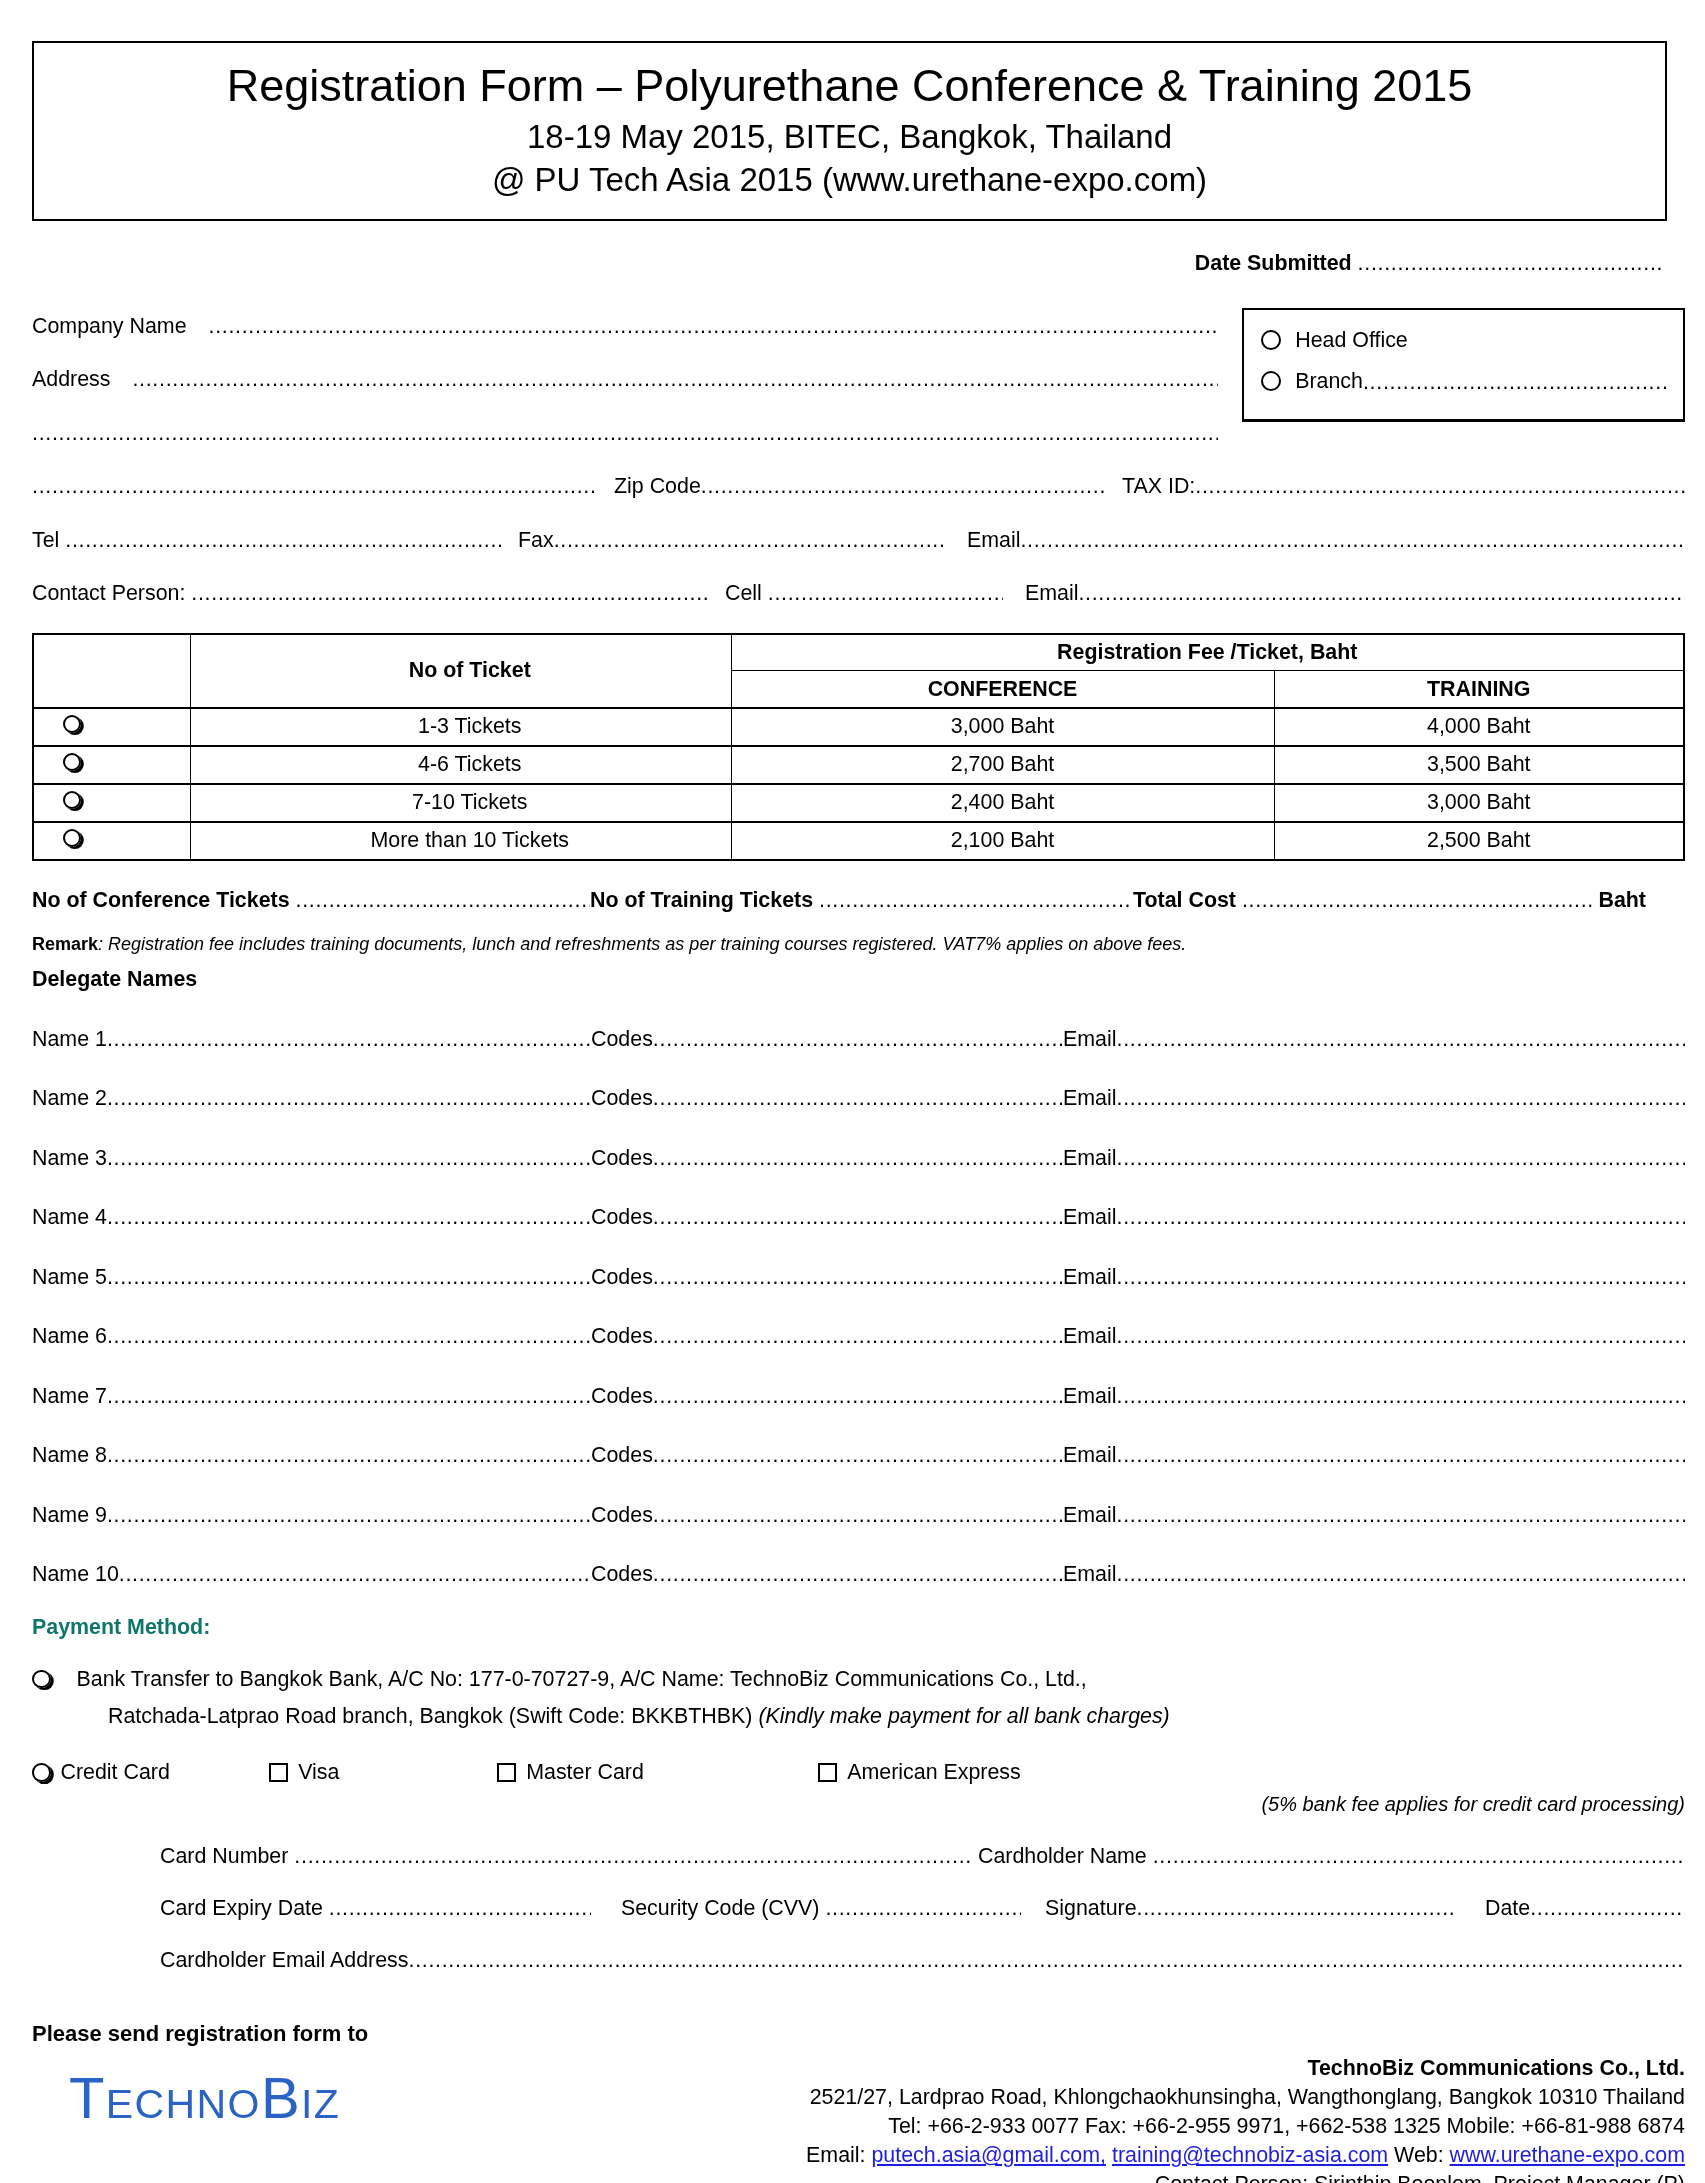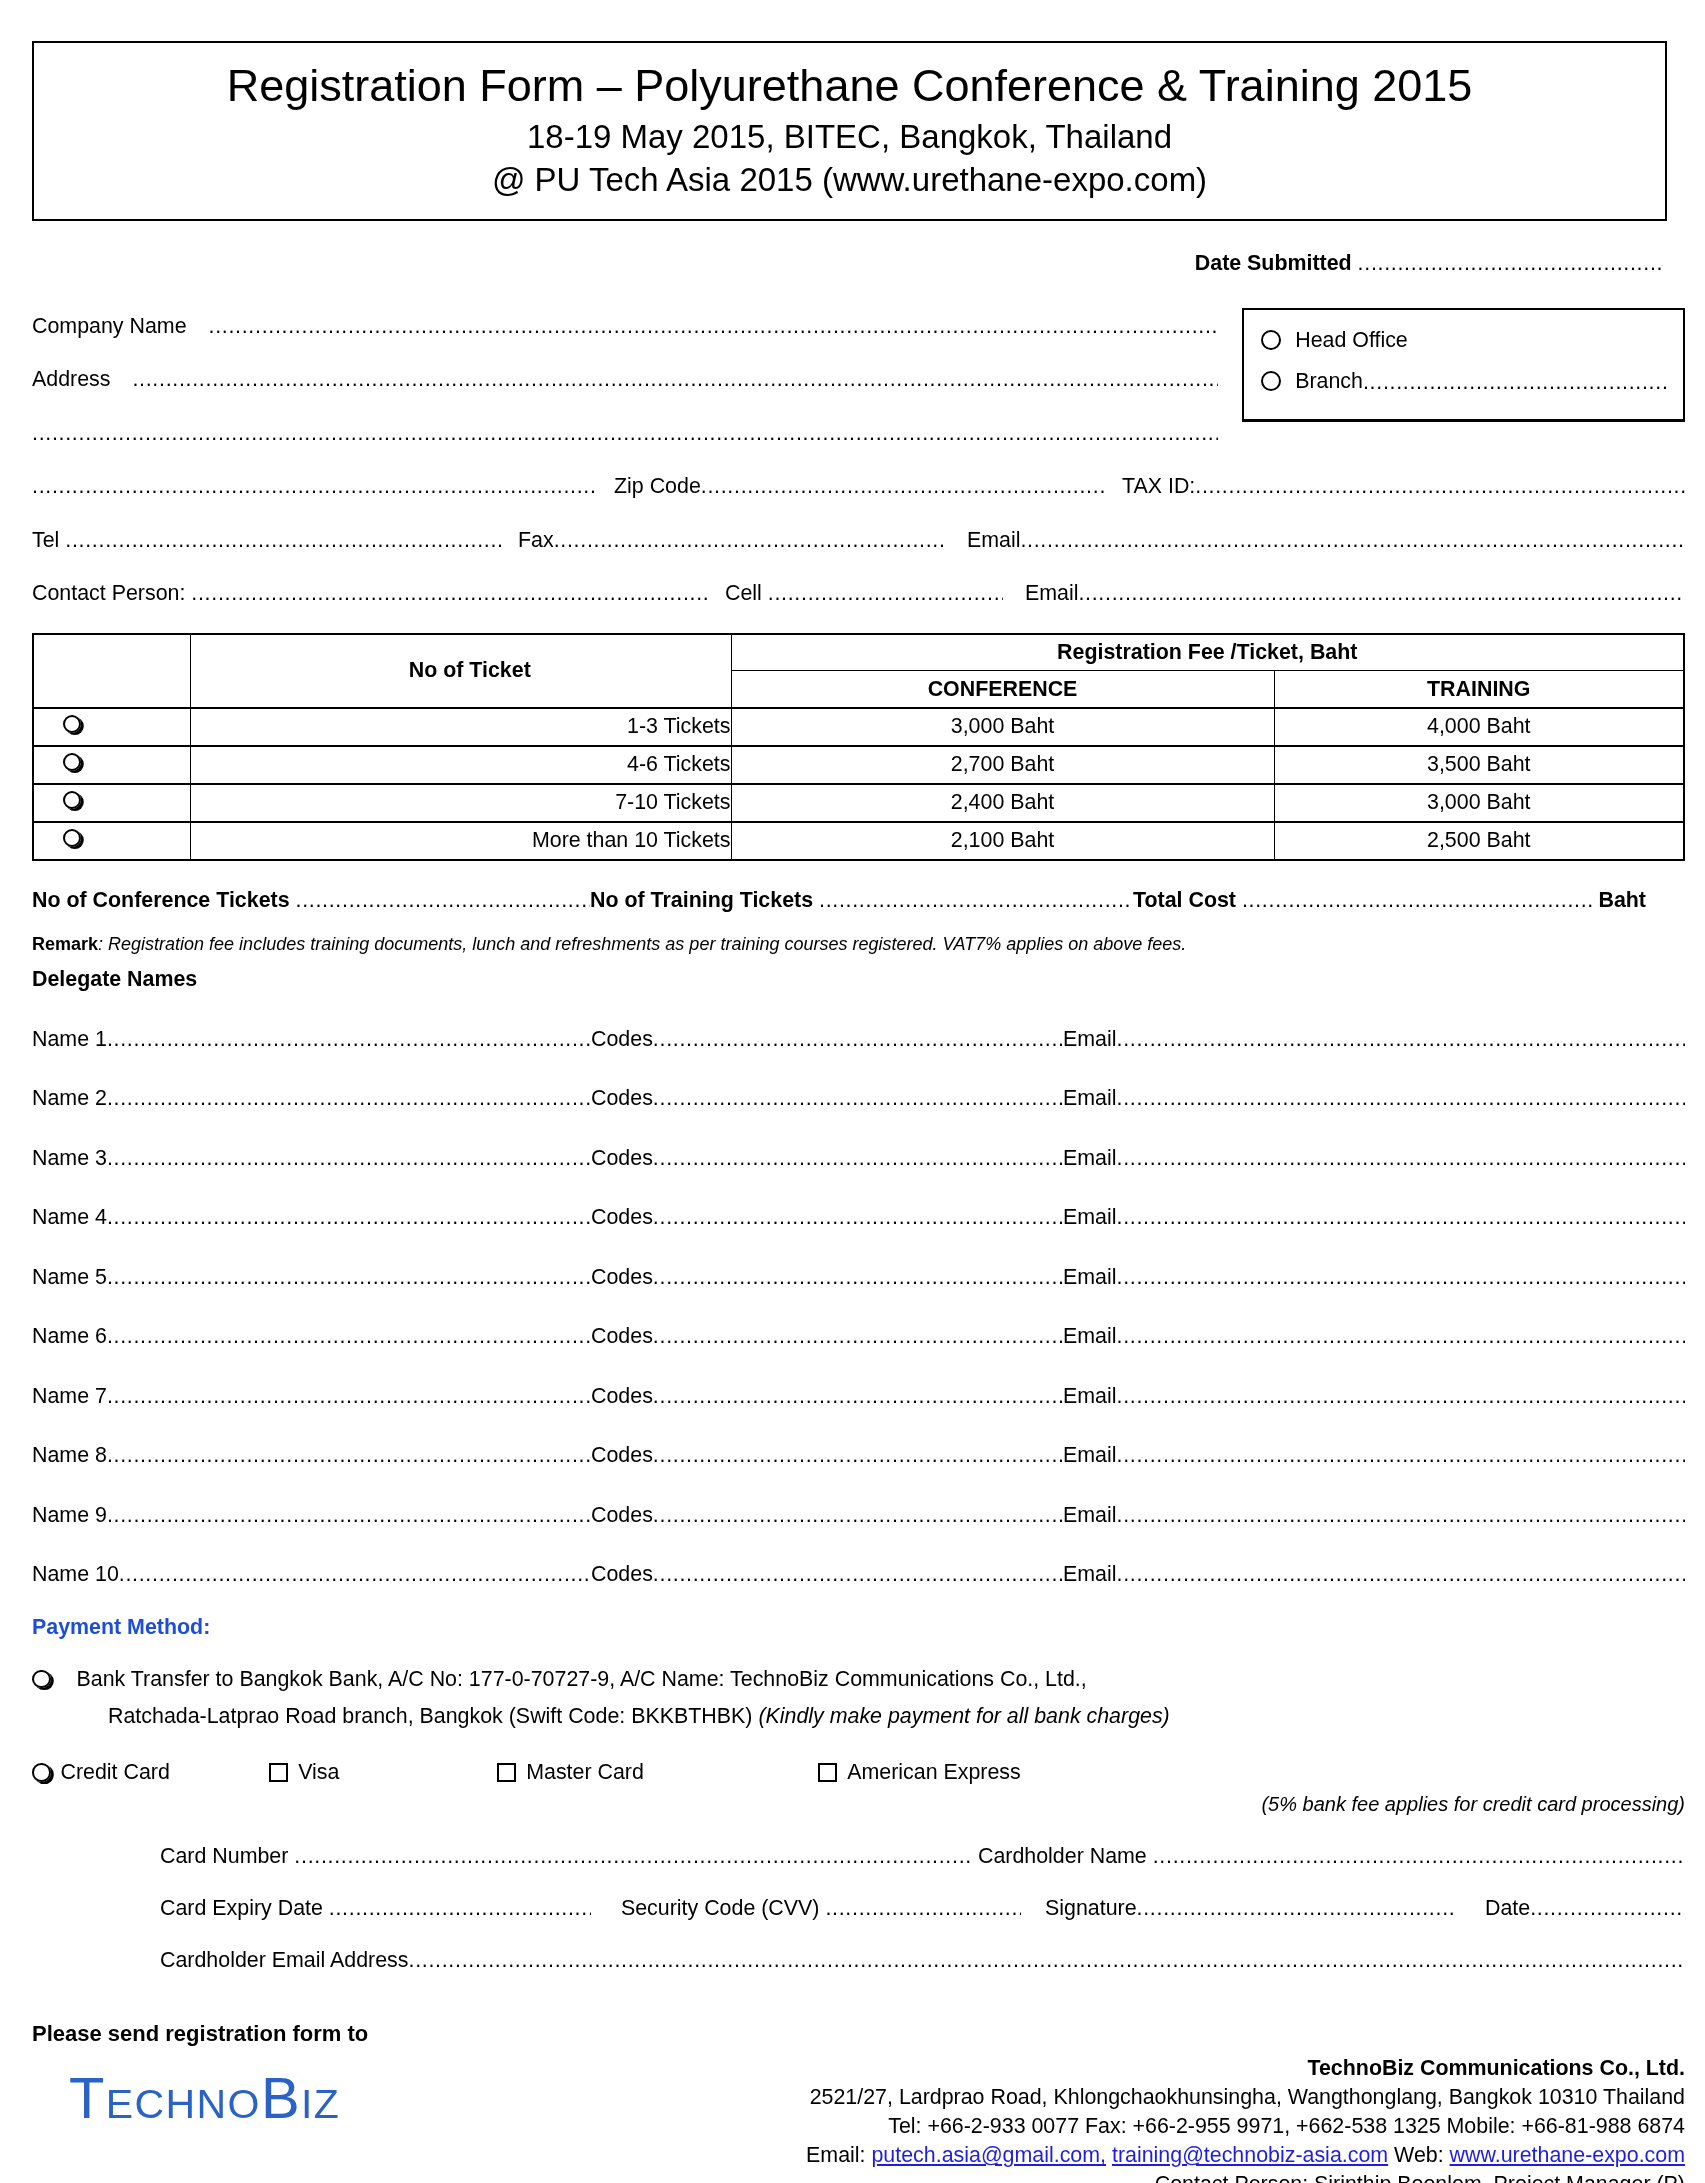--- a/index.html
+++ b/index.html
@@ -48,21 +48,21 @@
 
   
   table.fee { width:100%; border-collapse:collapse; margin-top:10px; border:2.1px solid #000; table-layout:fixed; }
   table.fee th, table.fee td { border:1.4px solid #000; vertical-align:middle; }
   table.fee thead th { font-weight:bold; text-align:center; height:37px; }
   table.fee thead tr:last-child th { border-bottom:2.1px solid #000; }
   th.fee-span { border-bottom:2.1px solid #000; }
   th.tick-col { text-align:left; padding-left:18.5px; }
   table.fee tbody td { height:38px; border-top:2.1px solid #000; }
   td.c-radio { text-align:left; padding-left:28.5px; }
-  td.c-ticket { text-align:right; padding-left:18.5px; }
+  td.c-ticket { text-align:center; padding-left:18.5px; }
   td.c-fee { text-align:center; }
 
   
   .totals { display:flex; align-items:flex-start; margin-top:27px; height:30px; font-weight:bold; }
   .totals .segA { width:558px; } .totals .segB { width:543px; }
   .totals .segC { flex:1; display:flex; align-items:baseline; overflow:hidden; padding-right:39px; }
   .remark { margin-top:13px; font-size:18px; height:26px; line-height:26px; white-space:nowrap; overflow:hidden; }
   .delegate-h { margin-top:8.5px; font-weight:bold; height:28.5px; line-height:28.5px; }
   .nrow { display:flex; align-items:baseline; height:28.5px; line-height:28.5px; margin-top:31px; }
   .nrow .seg1 { width:559px; } .nrow .seg2 { width:472px; } .nrow .seg3 { flex:1 1 auto; min-width:0; display:flex; align-items:baseline; overflow:hidden; }
@@ -394,21 +394,21 @@
           <span class="dt">........................................................................................................................................................................................................................................................................................................................................................................</span>
         </span>
         <span class="seg3">
           <span class="lbl">Email</span>
           <span class="dt">........................................................................................................................................................................................................................................................................................................................................................................</span>
         </span>
       </div>
 
   </div>
 
-  <div class="pay-h" style="color:#1d4ed8">Payment Method:</div>
+  <div class="pay-h" style="color:#0f766e">Payment Method:</div>
 
   <div class="brow">
     <span class="rad"></span>
     <span class="lbl">Bank Transfer to Bangkok Bank, A/C No: 177-0-70727-9, A/C Name: TechnoBiz Communications Co., Ltd.,</span>
   </div>
   <div class="brow2">
     <span>Ratchada-Latprao Road branch, Bangkok (Swift Code: BKKBTHBK) </span><span class="i">(Kindly make payment for all bank charges)</span>
   </div>
 
   <div class="crow">

